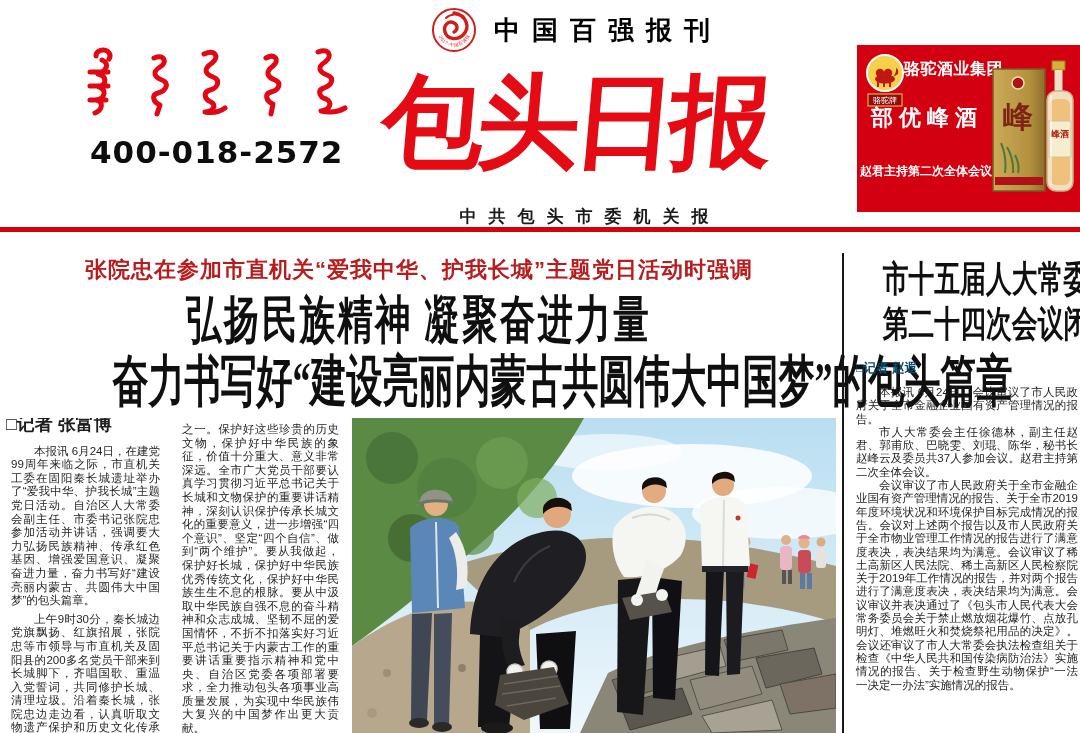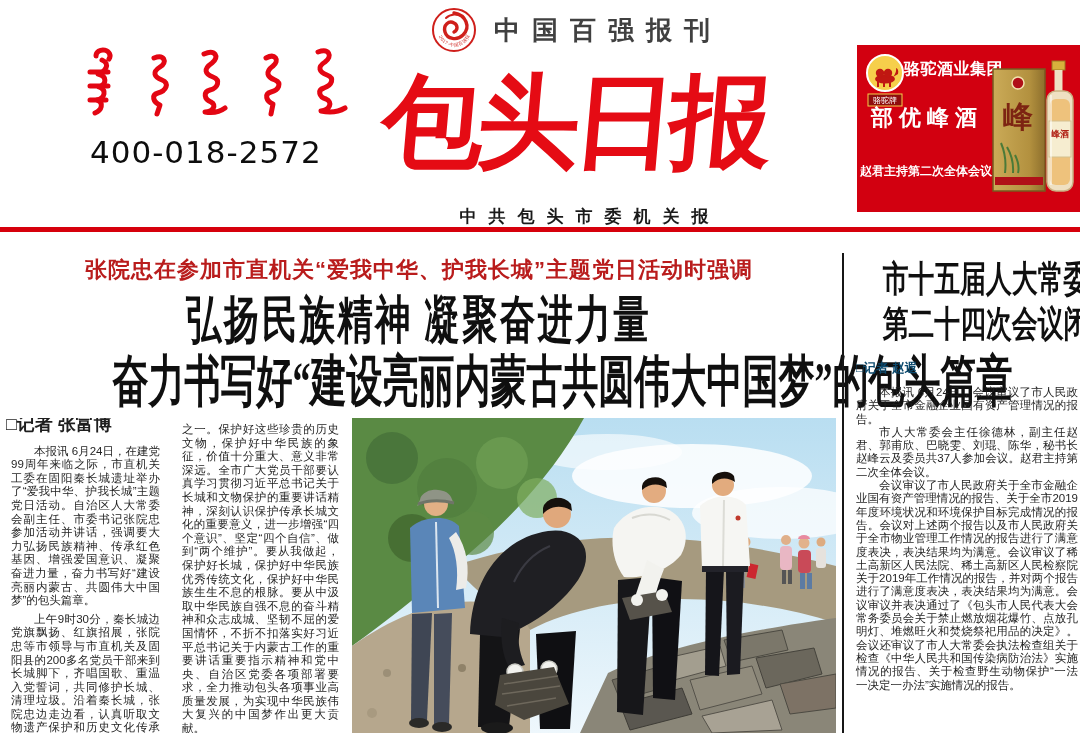--- a/index.html
+++ b/index.html
@@ -3,24 +3,24 @@
 <meta charset="utf-8">
 <style>
   * { margin:0; padding:0; box-sizing:border-box; }
   html,body { width:1080px; height:733px; background:#fff; }
   .page { position:relative; width:1080px; height:733px; background:#fff; overflow:hidden;
           font-family:"Liberation Sans","DejaVu Sans",sans-serif; }
 
   
   .badge-row { position:absolute; left:430px; top:6px; display:flex; align-items:center; gap:16px; }
   .badge-label { font-family:"Liberation Serif","DejaVu Serif",serif; font-size:26px; font-weight:bold;
-                 color:#404040; letter-spacing:12px; white-space:nowrap; }
+                 color:#000000; letter-spacing:12px; white-space:nowrap; }
   .mongolian { position:absolute; left:70px; top:46px; }
   .phone { position:absolute; left:90px; top:134px; font-family:"DejaVu Sans",sans-serif;
-           font-size:31px; font-weight:normal; color:#0d0d0d; letter-spacing:1px; }
+           font-size:31px; font-weight:bold; color:#0d0d0d; letter-spacing:1px; }
   .masthead-title { position:absolute; left:368px; top:44px; width:412px; height:158px;
                     font-family:"Liberation Serif","DejaVu Serif",serif; font-weight:bold;
                     font-size:102px; line-height:158px; text-align:center; color:#e50b14;
                     letter-spacing:-6px; transform:skewX(-5deg); white-space:nowrap; }
   .masthead-sub { position:absolute; left:415px; top:205px; width:350px; text-align:center;
                   font-size:17px; font-weight:bold; color:#1a1a1a; letter-spacing:12px; white-space:nowrap; }
   .red-rule { position:absolute; left:0; top:227px; width:1080px; height:5px; background:#d6000c; }
 
   
   .ad { position:absolute; left:857px; top:45px; width:223px; height:167px; background:#d20010; color:#fff; }

